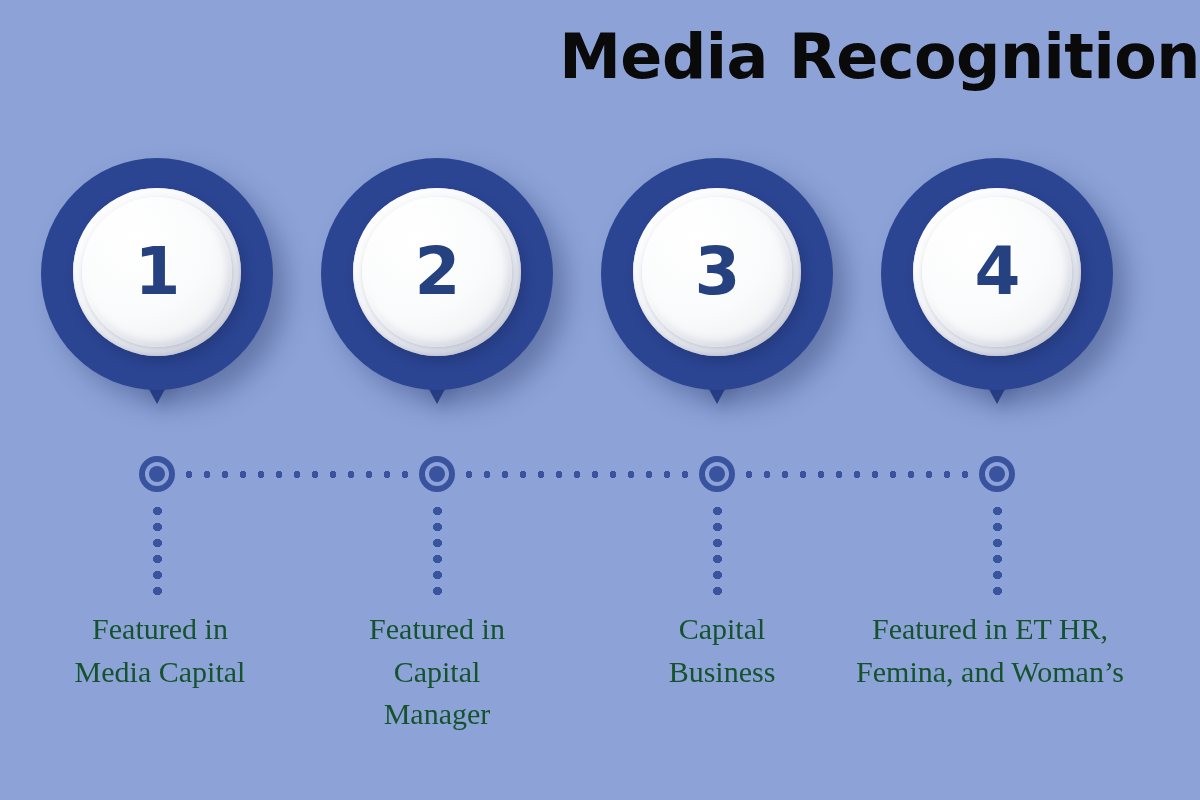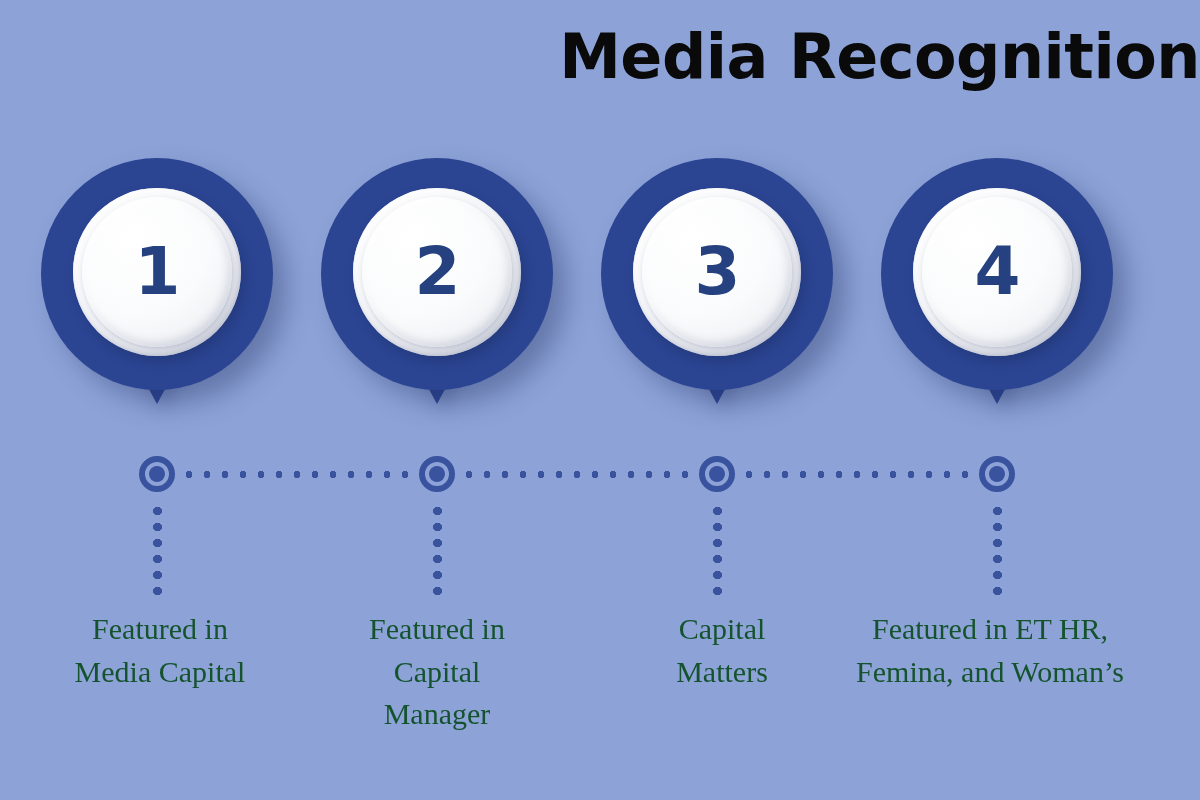--- a/index.html
+++ b/index.html
@@ -241,21 +241,21 @@
   </div>
 
   <div class="caption" style="left:437px;">
     <div>Featured in</div>
     <div>Capital</div>
     <div>Manager</div>
   </div>
 
   <div class="caption" style="left:722px;">
     <div>Capital</div>
-    <div>Matters</div>
+    <div>Business</div>
   </div>
 
   <div class="caption" style="left:990px; width:300px; margin-left:-150px;">
     <div>Featured in ET HR,</div>
     <div>Femina, and Woman’s</div>
   </div>
 
 </div>
 
 </body></html>

